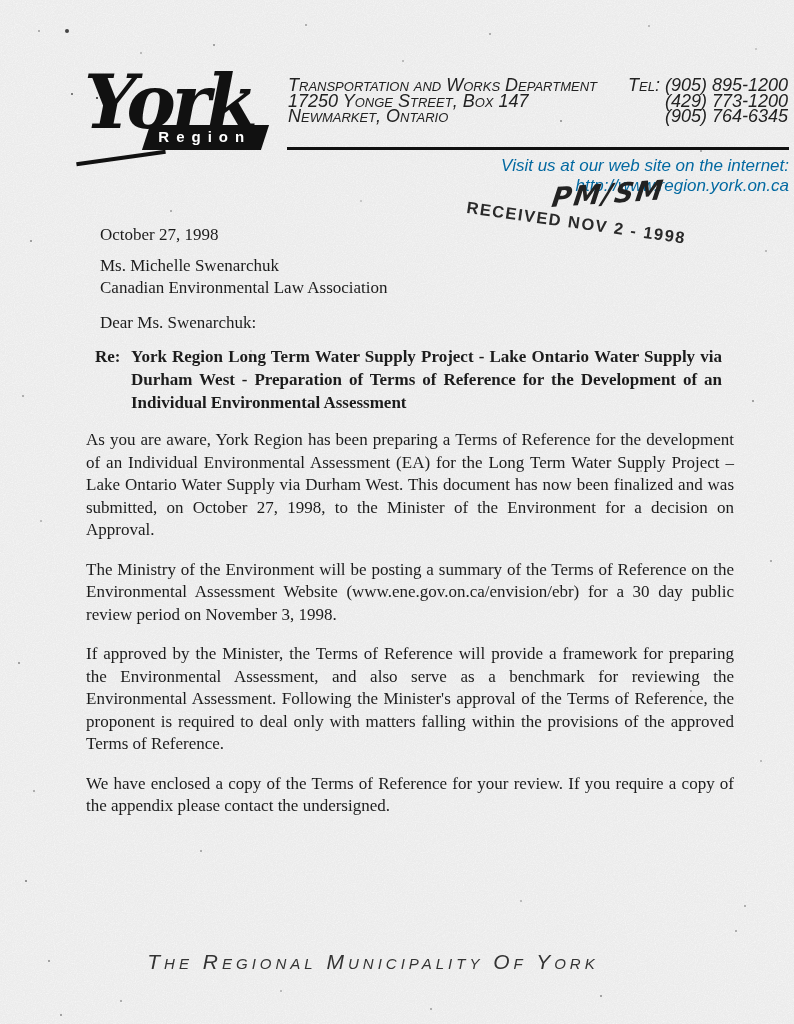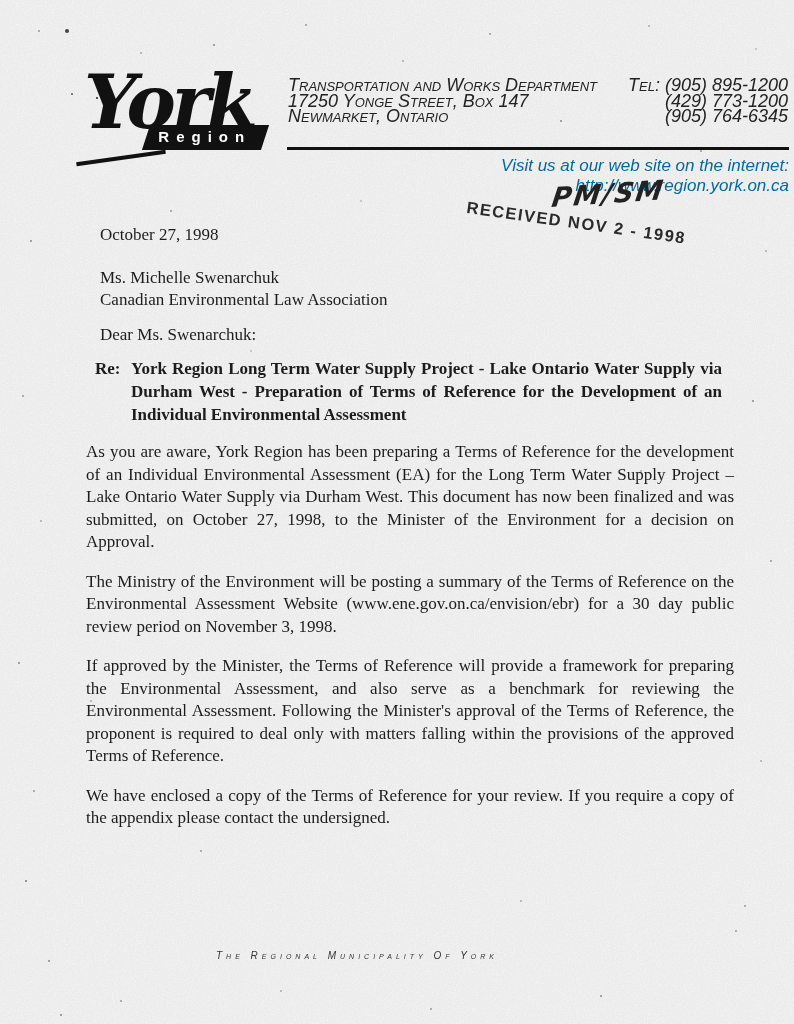--- a/index.html
+++ b/index.html
@@ -81,38 +81,38 @@
     font-weight:bold;font-size:16.5px;letter-spacing:1.5px;color:#2a2a2a;
     transform:rotate(8deg);transform-origin:left top;
     white-space:pre;
   }
   
   .body-block{
     position:absolute;left:86px;top:224px;width:648px;
     font-size:17px;line-height:22.5px;color:#1c1c1c;
   }
   .date-line{margin:0 0 0 14px;white-space:pre;}
-  .recipient{margin:20px 0 0 14px;}
+  .recipient{margin:8px 0 0 14px;}
   .recipient div{white-space:pre;}
   .salutation{margin:12px 0 0 14px;white-space:pre;}
   .re-block{
     display:flex;margin:11px 0 0 9px;
     font-weight:bold;line-height:23px;
   }
   .re-label{flex:0 0 36px;}
   .re-text{flex:1;padding-right:12px;text-align:justify;}
   .para{margin:17px 0 0 0;text-align:justify;}
   .para.first{margin-top:15px;}
   
   .footer{
-    position:absolute;left:0;top:950px;width:714px;
+    position:absolute;left:16px;top:950px;width:714px;
     text-align:center;
     font-family:"Liberation Sans", sans-serif;
     font-style:italic;font-variant:small-caps;
-    font-size:10px;letter-spacing:4px;color:#333;
+    font-size:21px;letter-spacing:4px;color:#333;
   }
 </style>
 </head>
 <body>
 
 <div class="page">
 
   <svg class="noise-svg" width="794" height="1024">
     <filter id="grain">
         <feTurbulence type="fractalNoise" baseFrequency="0.9" numOctaves="2" stitchTiles="stitch"></feTurbulence>

